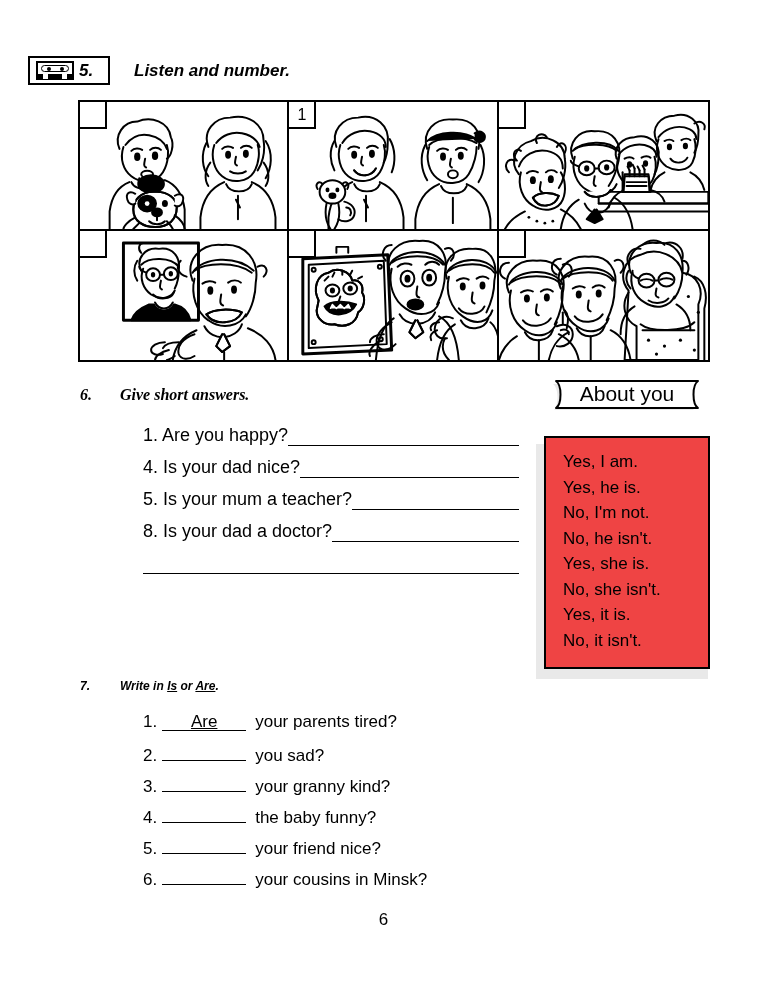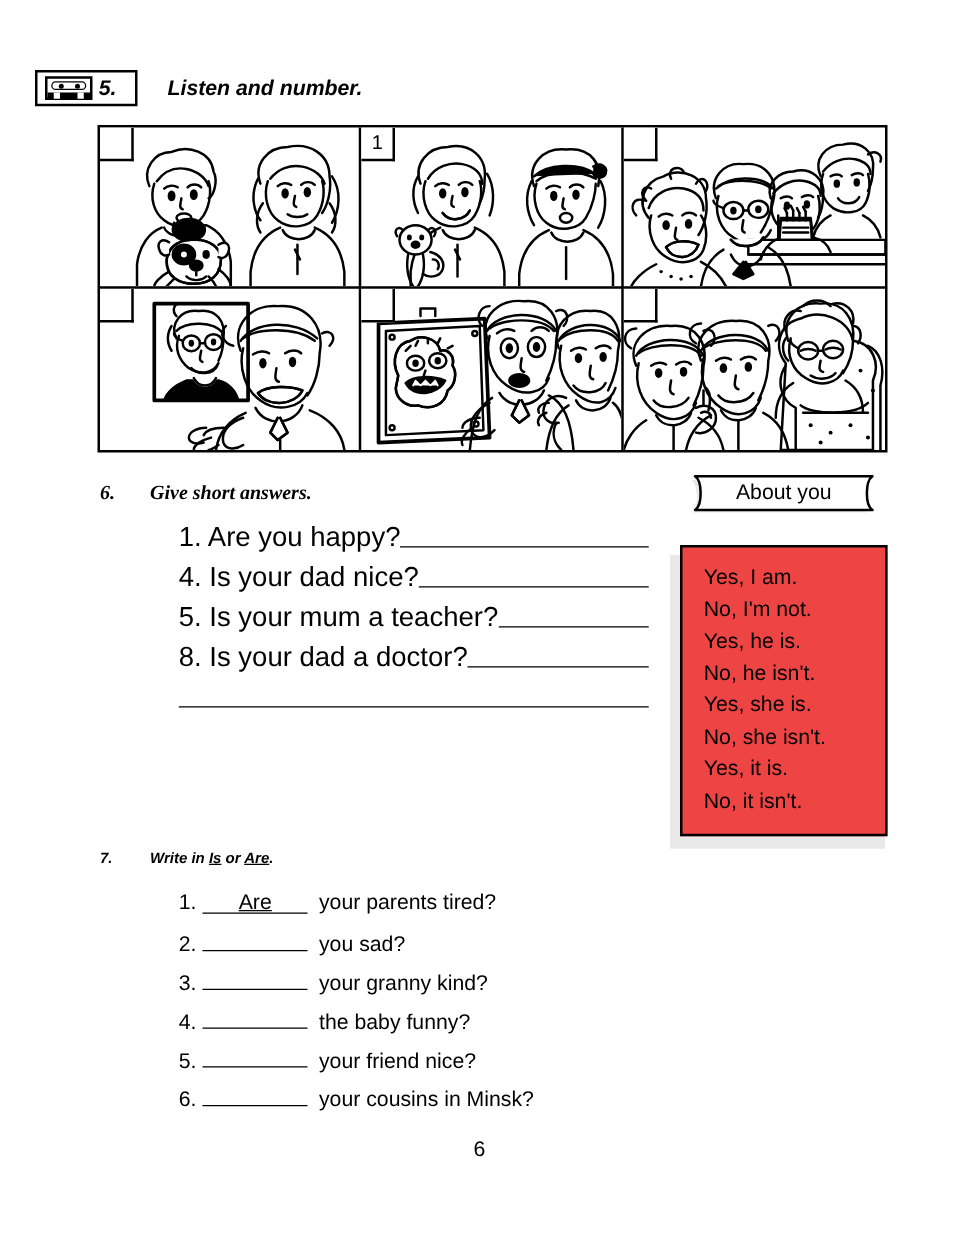--- a/index.html
+++ b/index.html
@@ -153,22 +153,22 @@
   }
   .ex6-head .n { display: inline-block; width: 40px; }
   .q-list {
     position: absolute;
     left: 143px;
     top: 414px;
     width: 376px;
   }
   .q-row {
     display: flex;
-    align-items: center;
-    font-size: 22px;
+    align-items: flex-end;
+    font-size: 18px;
     height: 32px;
     white-space: nowrap;
   }
   .q-text { flex: none; }
   .q-blank {
     flex: 1 1 auto;
     border-bottom: 1.6px solid #000;
     height: 15px;
     min-width: 10px;
   }
@@ -182,21 +182,21 @@
     height: 31px;
   }
   .about-banner svg { display: block; }
   .about-label {
     position: absolute;
     left: 0; top: 0;
     width: 162px; height: 31px;
     display: flex;
     align-items: center;
     justify-content: center;
-    font-size: 17px;
+    font-size: 21px;
     padding-bottom: 1px;
     box-sizing: border-box;
   }
 
   
   .help-shadow {
     position: absolute;
     left: 536px;
     top: 444px;
     width: 172px;
@@ -712,22 +712,22 @@
   <svg width="162" height="31" viewBox="0 0 162 31">
     <path d="M10 29 C16 25 16 6 10 2 L152 2 C146 6 146 25 152 29 Z" fill="#e9e9e9" stroke="none" transform="translate(-3,3)"></path>
     <path d="M10 29 C16 25 16 6 10 2 L152 2 C146 6 146 25 152 29 Z" fill="#ffffff" stroke="#000000" stroke-width="2" stroke-linejoin="round"></path>
   </svg>
   <div class="about-label">About you</div>
 </div>
 
 <div class="help-shadow"></div>
 <div class="help-box">
   <div class="help-line">Yes, I am.</div>
+  <div class="help-line">Yes, he is.</div>
   <div class="help-line">No, I'm not.</div>
-  <div class="help-line">Yes, he is.</div>
   <div class="help-line">No, he isn't.</div>
   <div class="help-line">Yes, she is.</div>
   <div class="help-line">No, she isn't.</div>
   <div class="help-line">Yes, it is.</div>
   <div class="help-line">No, it isn't.</div>
 </div>
 
 <div class="ex7-head">
   <span class="n">7.</span><span>Write in </span><u>Is</u><span> or </span><u>Are</u><span>.</span>
 </div>

